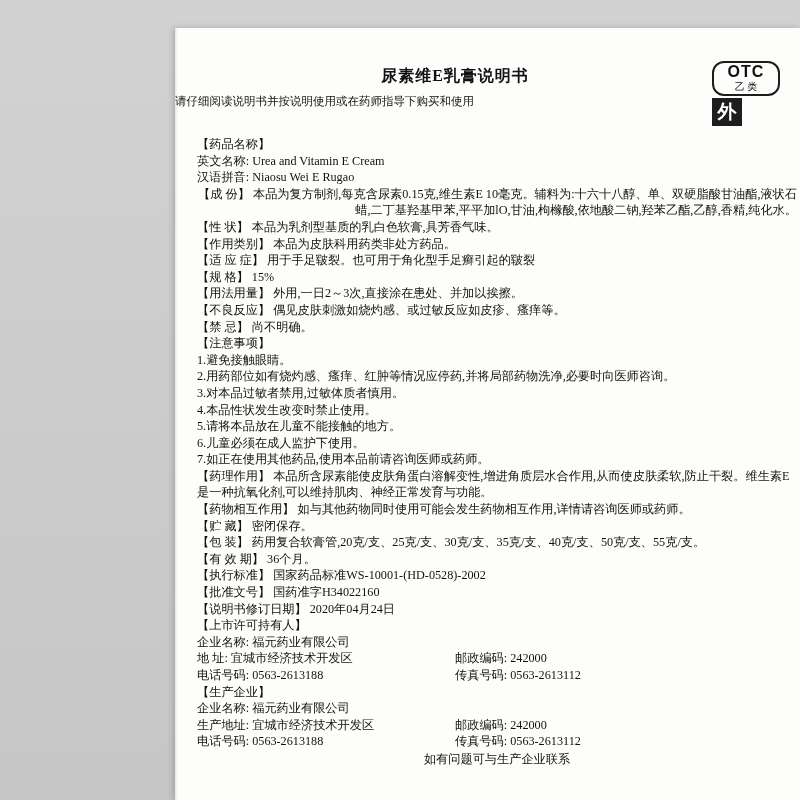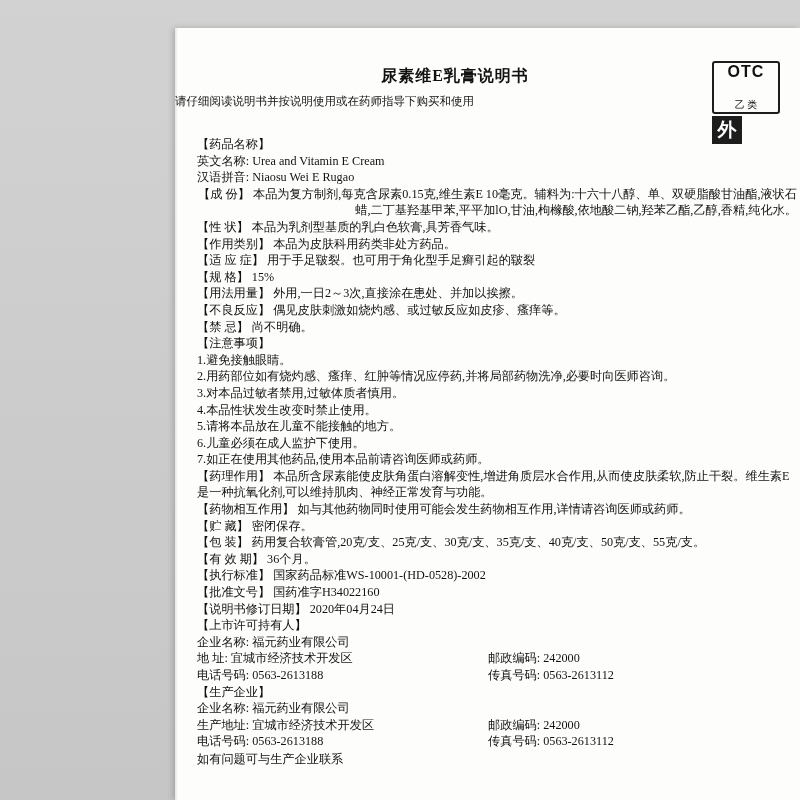--- a/index.html
+++ b/index.html
@@ -60,33 +60,33 @@
   }
   .otc {
     position: absolute;
     right: 20px;
     top: 33px;
     width: 68px;
     text-align: center;
   }
   .otc-box {
     border: 2px solid #1d1d1d;
-    border-radius: 3px;
+    border-radius: 12px;
     padding: 1px 0 2px 0;
     line-height: 1.05;
   }
   .otc-main {
     font-family: "Liberation Sans", sans-serif;
     font-size: 16px;
     font-weight: bold;
     letter-spacing: 1px;
   }
   .otc-sub {
     font-size: 10px;
-    margin-top: 19px;
+    margin-top: 1px;
   }
   .otc-wai {
     margin-top: 2px;
     background: #1d1d1d;
     color: #fff;
     font-size: 19px;
     font-weight: bold;
     width: 30px;
     height: 28px;
     line-height: 28px;
@@ -101,25 +101,24 @@
     font-size: 12.2px;
     line-height: 16.6px;
   }
   .row { white-space: normal; }
   .hang {
     padding-left: 0;
     text-align: right;
   }
   .two-col {
     display: flex;
-    gap: 33px;
   }
   .two-col .c1 { width: 258px; }
   .two-col .c2 { width: 300px; }
-  .lastline { margin-top: 1px; font-size: 12.2px; }
+  .lastline { margin-top: 1px; font-size: 12.2px; text-align: center; }
 </style>
 </head>
 <body>
 
 <div id="page">
   <div class="sheet">
     <div class="inner">
 
       <div class="title">尿素维E乳膏说明书</div>
       <div class="subtitle">请仔细阅读说明书并按说明使用或在药师指导下购买和使用</div>

